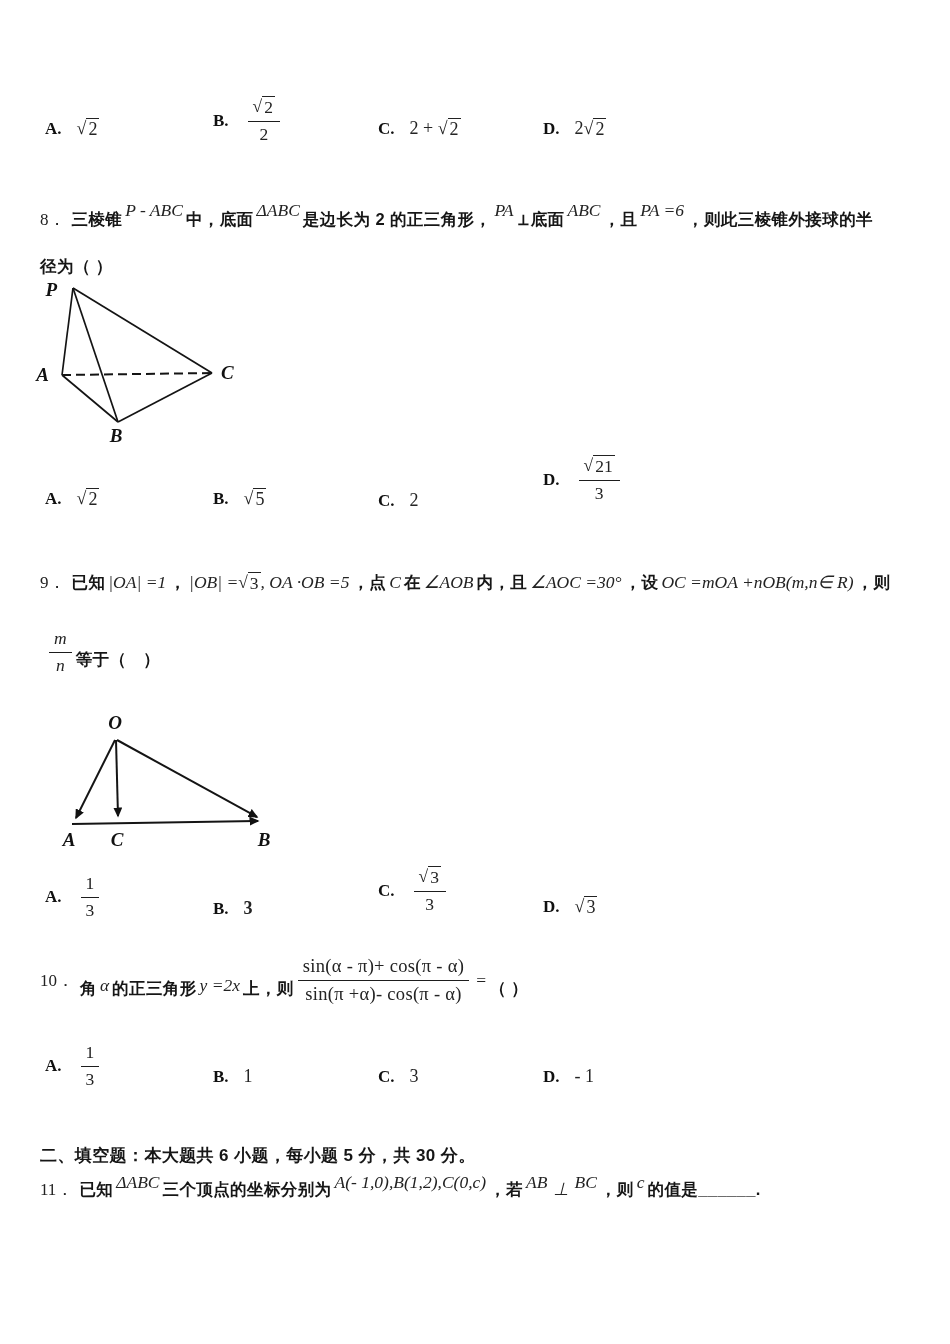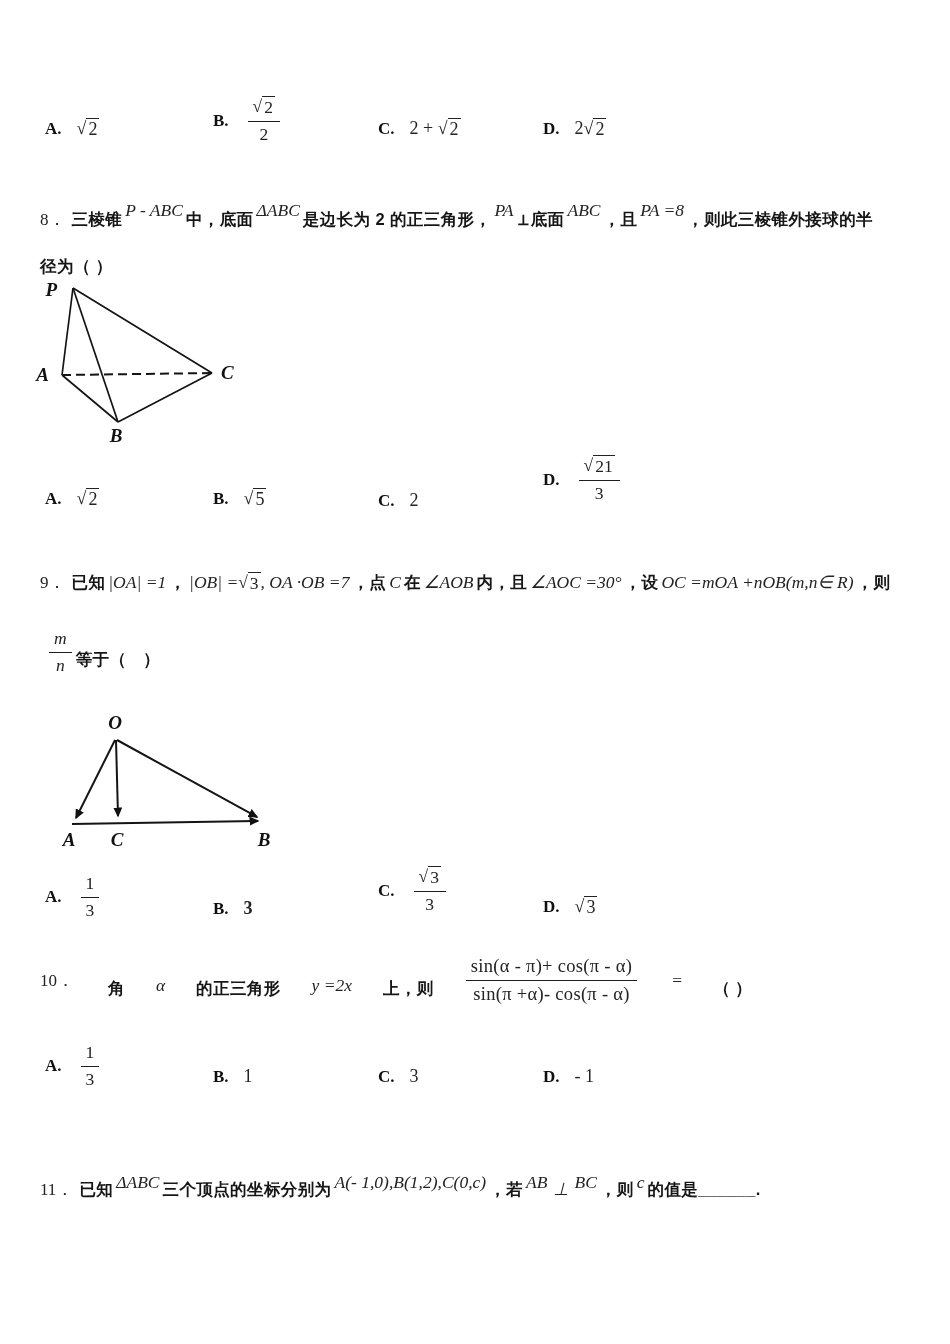--- a/index.html
+++ b/index.html
@@ -118,21 +118,21 @@
   </div>
   <div class="opt" style="left:543px;top:118px;">
     <span class="optlab">D.</span>
     <span class="optval"><span>2</span><span class="sqrt">
           <span class="rsg">√</span>
           <span class="rad">2</span>
         </span></span>
   </div>
 
   <div class="line" style="left:40px;top:193px;">
-    <span class="qno">8．</span><span class="cn">三棱锥</span><span class="math raise">P - ABC</span><span class="cn">中，底面</span><span class="math raise">ΔABC</span><span class="cn">是边长为 2 的正三角形，</span><span class="math raise">PA</span><span class="cn">⊥底面</span><span class="math raise">ABC</span><span class="cn">，且</span><span class="math raise">PA =8</span><span class="cn">，则此三棱锥外接球的半</span>
+    <span class="qno">8．</span><span class="cn">三棱锥</span><span class="math raise">P - ABC</span><span class="cn">中，底面</span><span class="math raise">ΔABC</span><span class="cn">是边长为 2 的正三角形，</span><span class="math raise">PA</span><span class="cn">⊥底面</span><span class="math raise">ABC</span><span class="cn">，且</span><span class="math raise">PA =6</span><span class="cn">，则此三棱锥外接球的半</span>
   </div>
   <div class="line" style="left:40px;top:240px;">
     <span class="cn">径为（ ）</span>
   </div>
 
   <svg class="fig" style="left:35px;top:276px;" width="212" height="175" viewBox="0 0 212 175">
     <g stroke="#141414" stroke-width="1.7" fill="none">
       <line x1="38" y1="12" x2="27" y2="99"></line>
       <line x1="38" y1="12" x2="177" y2="97"></line>
       <line x1="38" y1="12" x2="83" y2="146"></line>
@@ -172,21 +172,21 @@
           <span class="rad">21</span>
         </span>
       <span class="fden">3</span>
     </span>
   </div>
 
   <div class="line" style="left:40px;top:556px;">
     <span class="qno">9．</span><span class="cn">已知</span><span class="math">|OA| =1</span><span class="cn">，</span><span class="math"><span>|OB| =</span><span class="sqrt">
           <span class="rsg">√</span>
           <span class="rad">3</span>
-        </span><span>, OA ·OB =7</span></span><span class="cn">，点</span><span class="math">C</span><span class="cn">在</span><span class="math">∠AOB</span><span class="cn">内，且</span><span class="math">∠AOC =30°</span><span class="cn">，设</span><span class="math">OC =mOA +nOB(m,n∈ R)</span><span class="cn">，则</span>
+        </span><span>, OA ·OB =5</span></span><span class="cn">，点</span><span class="math">C</span><span class="cn">在</span><span class="math">∠AOB</span><span class="cn">内，且</span><span class="math">∠AOC =30°</span><span class="cn">，设</span><span class="math">OC =mOA +nOB(m,n∈ R)</span><span class="cn">，则</span>
   </div>
 
   <div class="line vcent" style="left:45px;top:628px;">
     <span class="frac fitalic">
       <span class="fnum">m</span>
       <span class="fden">n</span>
     </span>
     <span class="cn">等于（　）</span>
   </div>
 
@@ -230,21 +230,21 @@
     </span>
   </div>
   <div class="opt" style="left:543px;top:896px;">
     <span class="optlab">D.</span>
     <span class="optval sqrt">
         <span class="rsg">√</span>
         <span class="rad">3</span>
       </span>
   </div>
 
-  <div class="line vcent" style="left:40px;top:955px;gap:28px;">
+  <div class="line vcent" style="left:40px;top:955px;">
     <span class="qno">10．</span><span class="cn">角</span><span class="math lower">α</span><span class="cn">的正三角形</span><span class="math lower">y =2x</span><span class="cn">上，则</span>
     <span class="frac" style="font-size:18.5px;text-align:right;">
       <span class="fnum mroman">sin(α - π)+ cos(π - α)</span>
       <span class="fden mroman">sin(π +α)- cos(π - α)</span>
     </span>
     <span class="math mroman">=</span>
     <span class="cn">（ ）</span>
   </div>
 
   <div class="opt" style="left:45px;top:1042px;">
@@ -260,18 +260,21 @@
   </div>
   <div class="opt" style="left:378px;top:1066px;">
     <span class="optlab">C.</span>
     <span class="optval">3</span>
   </div>
   <div class="opt" style="left:543px;top:1066px;">
     <span class="optlab">D.</span>
     <span class="optval">- 1</span>
   </div>
 
+  <div class="line" style="left:40px;top:1128px;">
+    <span class="cn" style="font-size:17px;">二、填空题：本大题共 6 小题，每小题 5 分，共 30 分。</span>
+  </div>
 
   <div class="line" style="left:40px;top:1163px;">
     <span class="qno">11．</span><span class="cn">已知</span><span class="math raise2">ΔABC</span><span class="cn">三个顶点的坐标分别为</span><span class="math raise2">A(- 1,0),B(1,2),C(0,c)</span><span class="cn">，若</span><span class="math raise2">AB</span><span class="math">⊥</span><span class="math raise2">BC</span><span class="cn">，则</span><span class="math raise2">c</span><span class="cn">的值是______.</span>
   </div>
 
 </div>
 
 </body></html>

